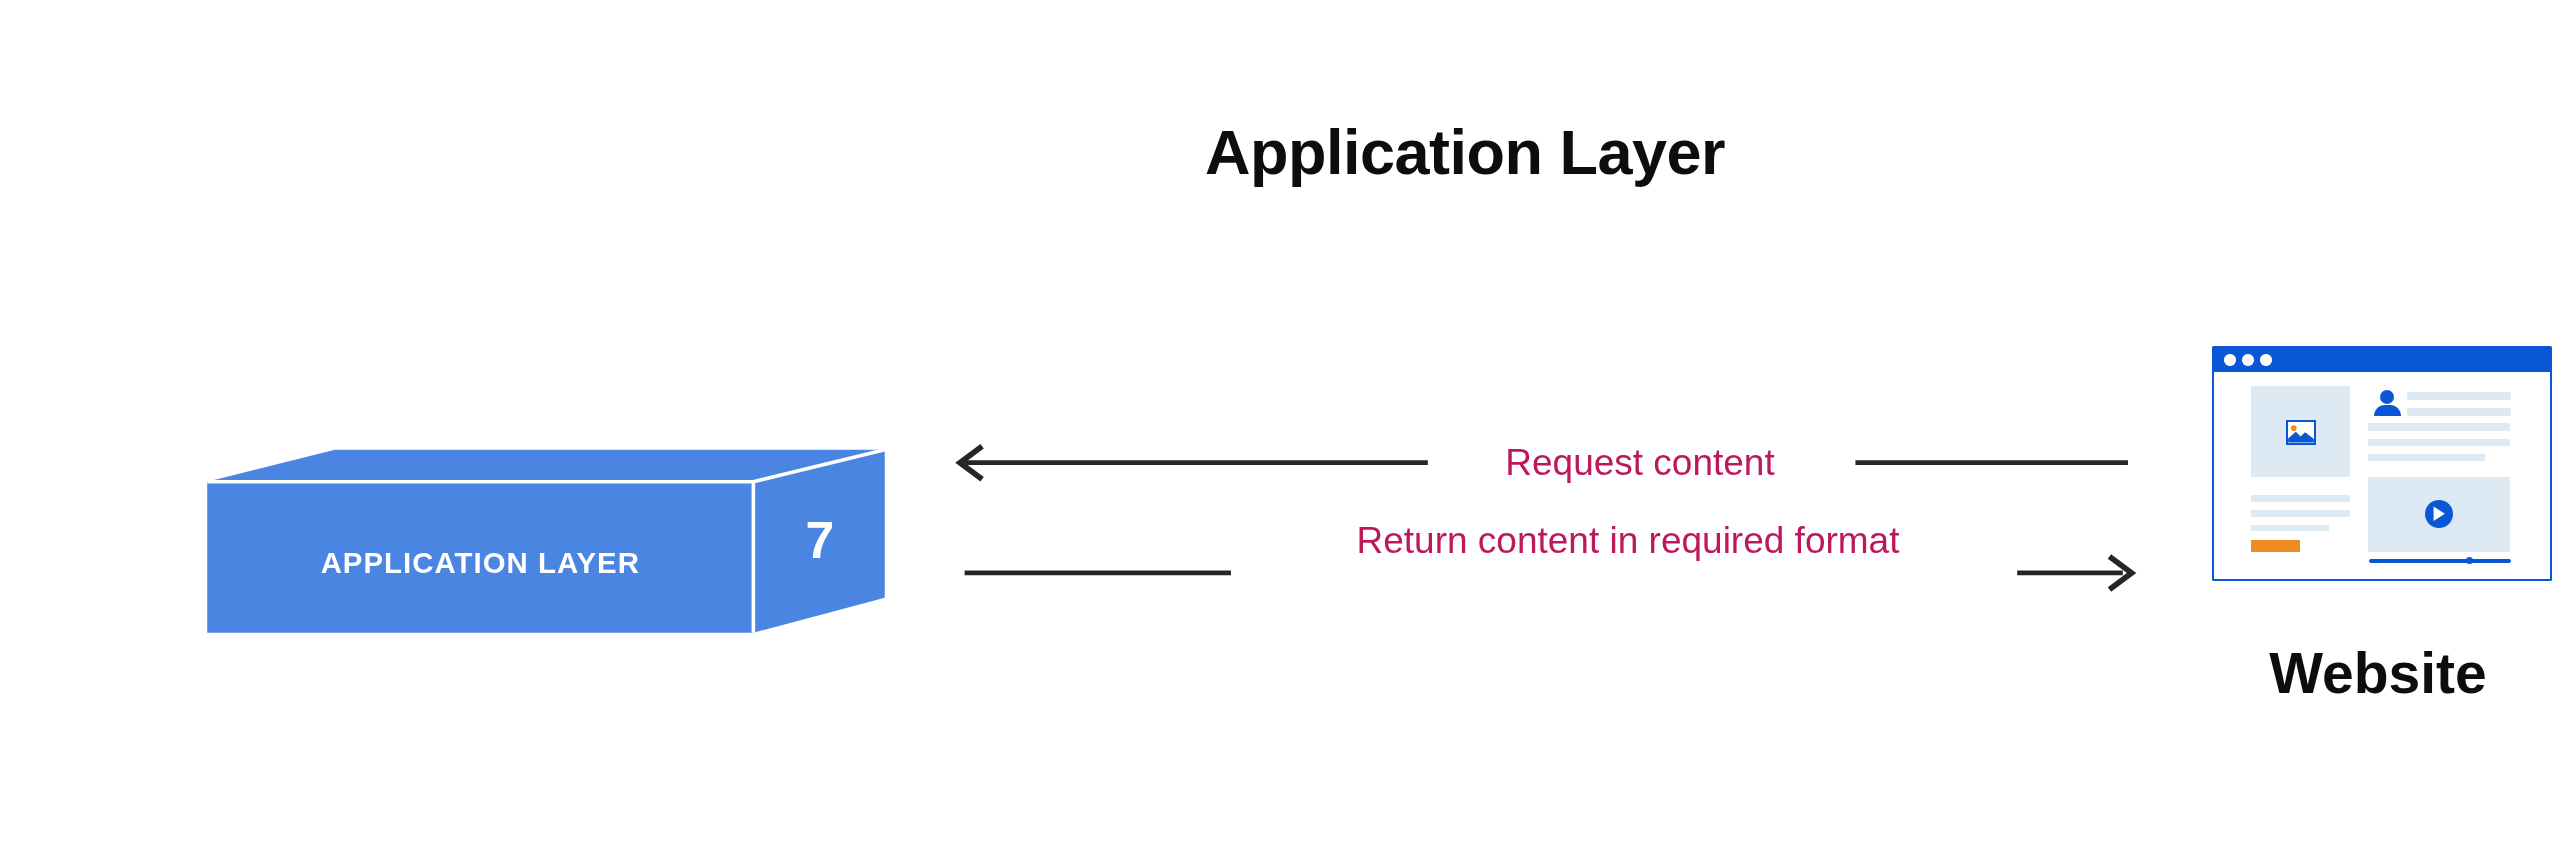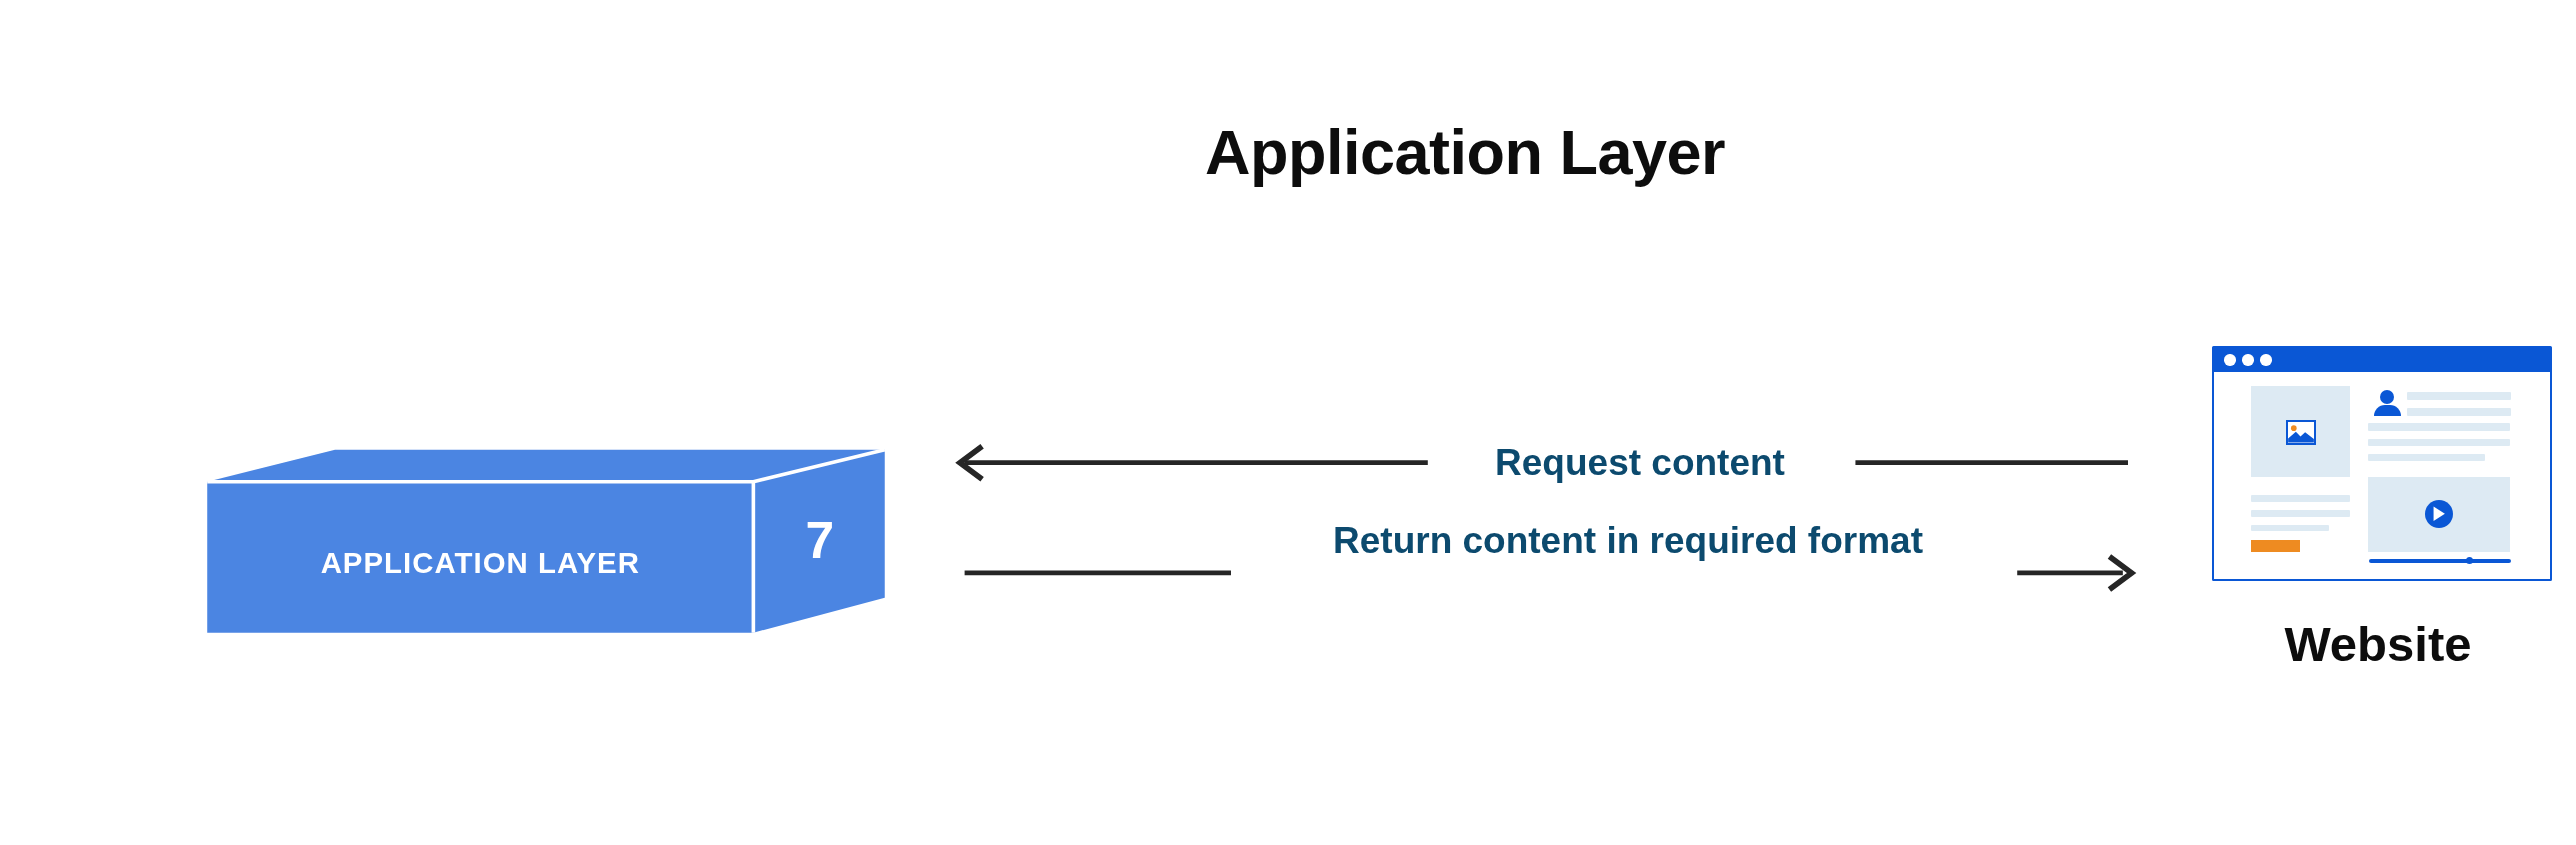--- a/index.html
+++ b/index.html
@@ -31,21 +31,21 @@
   .edge{stroke:#ffffff;stroke-width:7;fill:none;}
   .aline{stroke:var(--arrow-dark);stroke-width:9;fill:none;}
   .ahead{stroke:var(--arrow-dark);stroke-width:11;fill:none;stroke-linejoin:miter;stroke-linecap:butt;}
   text.boxlabel{
     font-family:"Liberation Sans", sans-serif;font-weight:bold;fill:#ffffff;
     text-anchor:middle;dominant-baseline:central;
   }
   
   .flow-label{
     transform:translate(-50%,-50%);
-    font-size:37px;font-weight:bold;color:#0c4a6e;white-space:nowrap;text-align:center;
+    font-size:37px;font-weight:normal;color:#be185d;white-space:nowrap;text-align:center;
   }
   
   .browser{
     left:2212px;top:346px;width:340px;height:235px;
     border:2.6px solid var(--browser-blue);border-radius:1.5px;background:#ffffff;
   }
   .titlebar{
     left:0;top:0;width:100%;height:24px;background:var(--browser-blue);
     display:flex;align-items:center;gap:6.7px;padding-left:10.3px;
   }
@@ -71,22 +71,22 @@
   }
   .play svg{display:block;}
   .progress{left:155px;top:211px;width:142px;height:3.6px;border-radius:2.1px;background:var(--browser-blue);}
   .knob{left:252px;top:209px;width:7.2px;height:7.2px;border-radius:50%;background:var(--browser-blue);}
   .l1{left:37px;top:147px;width:99px;height:6.7px;}
   .l2{left:37px;top:162px;width:99px;height:6.7px;}
   .l3{left:37px;top:177px;width:78px;height:6.2px;}
   .cta{left:37px;top:192px;width:49px;height:12px;background:var(--accent-orange);}
   
   .website-caption{
-    left:2378px;top:616px;transform:translateX(-50%);
-    font-size:49px;font-weight:bold;color:var(--text-dark);white-space:nowrap;
+    left:2378px;top:640px;transform:translateX(-50%);
+    font-size:57px;font-weight:bold;color:var(--text-dark);white-space:nowrap;
   }
 </style>
 </head>
 <body>
 
 <div class="abs page-title">Application Layer</div>
 
 <svg class="abs layer" viewBox="0 0 5667 1642">
 
   <g>

